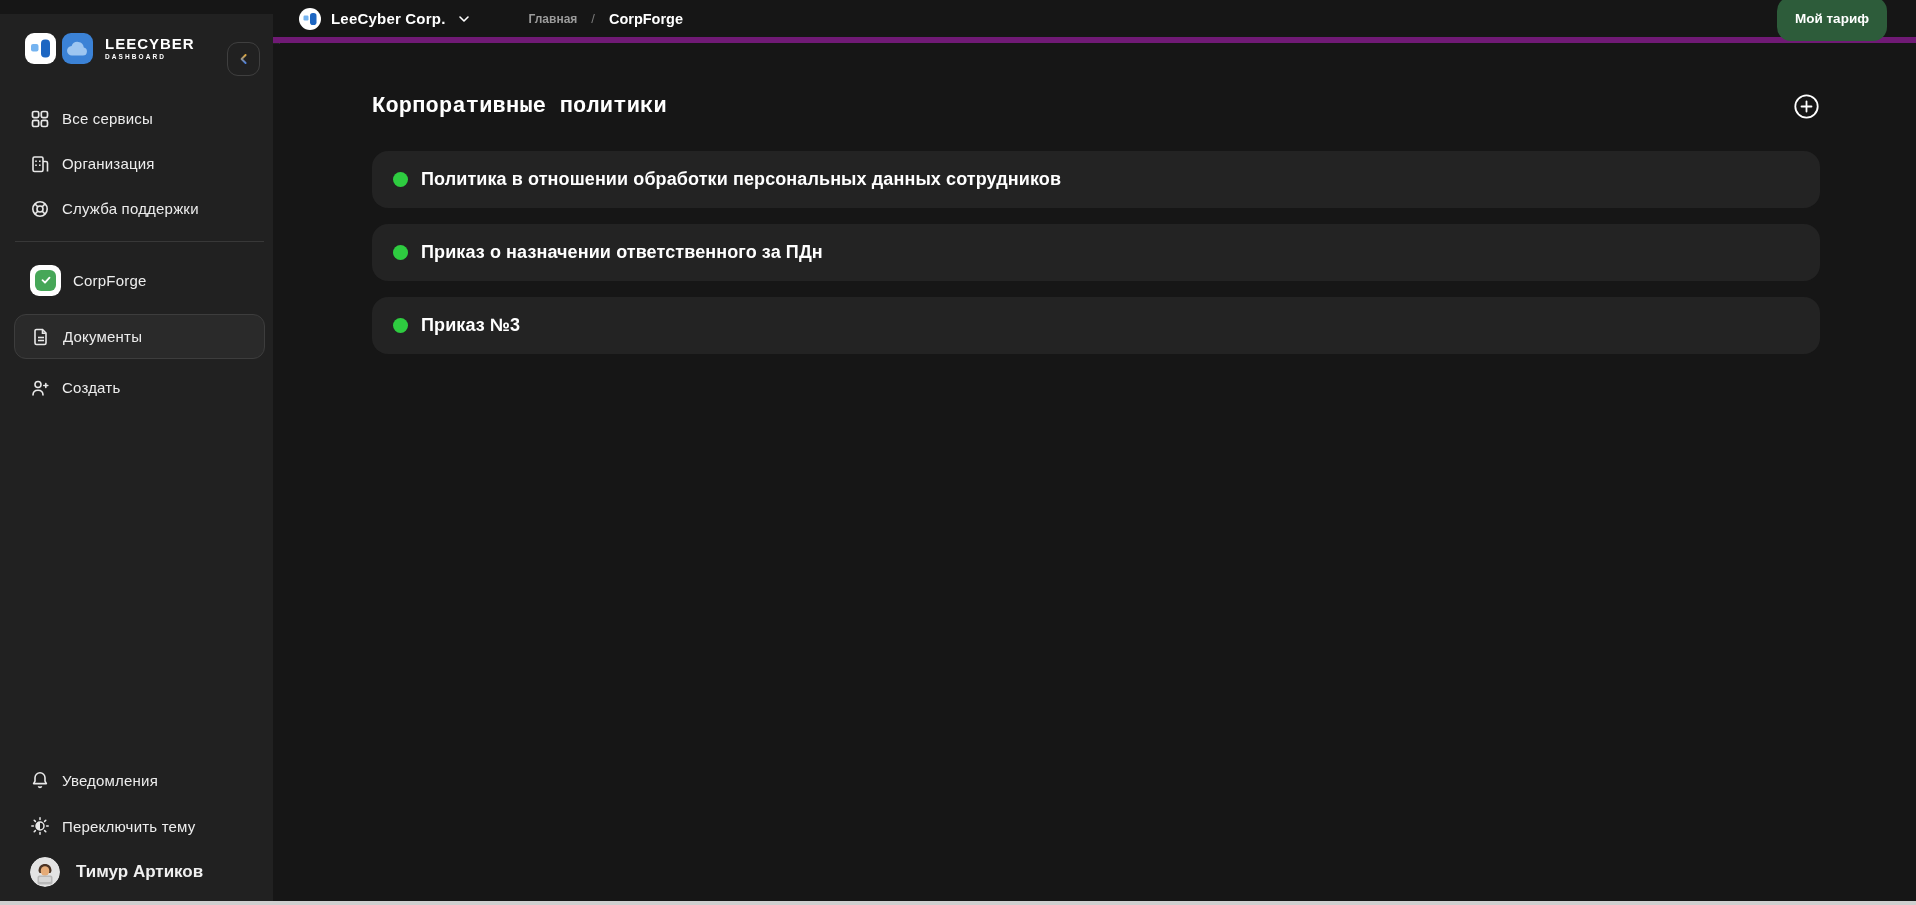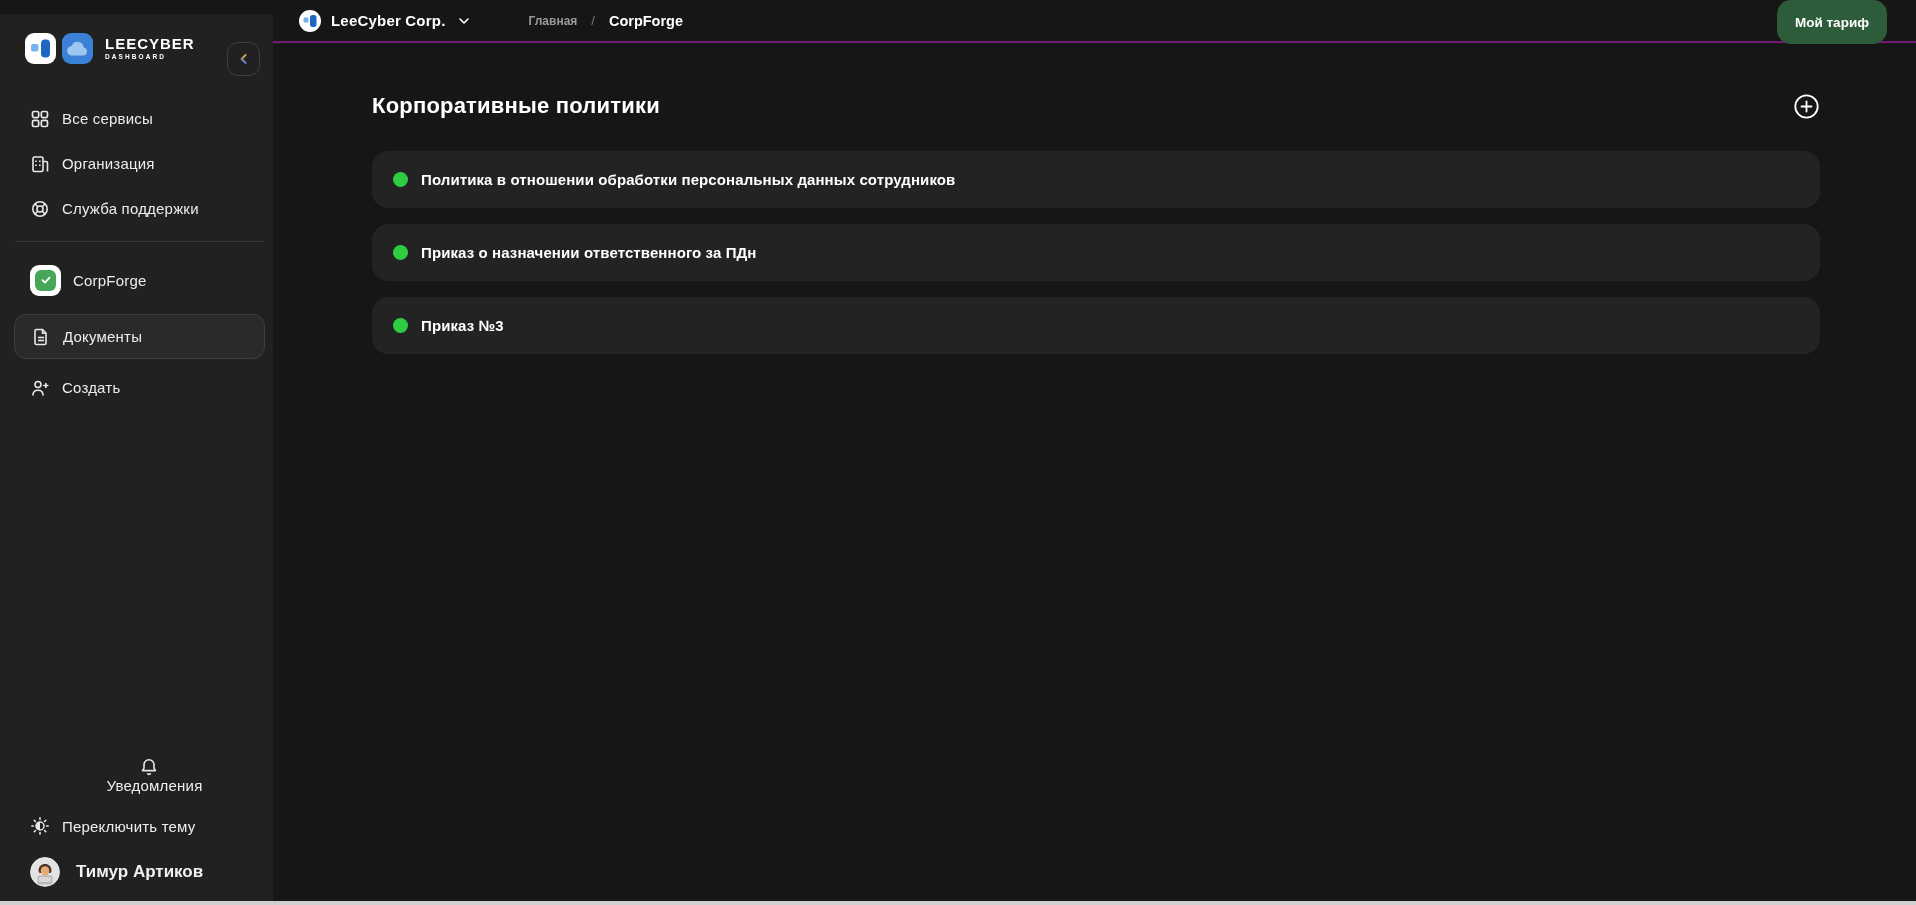--- a/index.html
+++ b/index.html
@@ -63,22 +63,22 @@
   .active-pill .ic { width:20px; height:20px; margin-right:12px; display:flex; }
 
   .sidebar-footer { position:absolute; left:0; bottom:24px; width:100%; }
   .user-row { display:flex; align-items:center; height:46px; padding-left:30px; cursor:pointer; }
   .avatar { width:30px; height:30px; border-radius:50%; overflow:hidden; flex:none; margin-right:16px; }
   .user-name { font-size:17px; font-weight:600; color:#f0f0f0; }
 
   
   .topbar {
     position:absolute; left:273px; right:0; top:0; height:43px;
-    background:#161616; border-bottom:2px solid #701a75;
-    display:flex; 
+    background:#161616; border-bottom:6px solid #701a75;
+    display:flex; align-items:center;
   }
   .org-switcher { display:flex; align-items:center; margin-left:26px; cursor:pointer; }
   .org-logo { width:22px; height:22px; flex:none; margin-right:10px; display:flex; }
   .org-name { font-size:15px; font-weight:700; color:#ffffff; letter-spacing:0.2px; }
   .org-chevron { margin-left:10px; display:flex; }
   .breadcrumb { display:flex; align-items:center; margin-left:57px; }
   .crumb-home { font-size:12px; font-weight:600; color:#9b9b9b; cursor:pointer; }
   .crumb-sep { font-size:13px; color:#7a7a7a; margin:0 14px; }
   .crumb-current { font-size:14.5px; font-weight:700; color:#ffffff; }
   .tariff-btn {
@@ -86,33 +86,33 @@
     background:#2d5c3a; border:none; border-radius:14px; cursor:pointer;
     color:#ffffff; font-size:13.5px; font-weight:600;
     font-family:"Liberation Sans", sans-serif; display:flex; align-items:center;
   }
 
   
   .main {
     position:absolute; left:273px; right:0; top:44px; bottom:0;
     background:#161616; padding:49px 96px 0 99px;
   }
-  .title-row { display:flex; justify-content:space-between; }
+  .title-row { display:flex; align-items:center; justify-content:space-between;font-family:Liberation Mono, monospace; }
   .page-title { font-size:22px; font-weight:800; color:#ffffff; letter-spacing:0.2px; }
   .add-btn { background:transparent; border:none; cursor:pointer; display:flex; padding:0; }
 
   .doc-list { margin-top:31px; display:flex; flex-direction:column; gap:16px; }
   .doc-row {
     height:57px; background:#232323; border-radius:16px;
     display:flex; align-items:center; padding-left:21px; cursor:pointer;
   }
   .status-dot {
     width:15px; height:15px; border-radius:50%; background:#2ecc40; flex:none; margin-right:13px;
   }
-  .doc-label { font-size:15px; font-weight:600; color:#ffffff; letter-spacing:0.1px; }
+  .doc-label { font-size:18px; font-weight:600; color:#ffffff; letter-spacing:0.1px; }
 
   .bottom-strip {
     position:absolute; left:0; right:0; bottom:0; height:4px; background:#cfcfcf; z-index:50;
   }
 
   svg { display:block; }
 </style>
 </head>
 <body>
 
@@ -228,21 +228,21 @@
           <line x1="13.8" y1="7.5" x2="17.8" y2="7.5"></line>
         </svg>
       </span>
       <span class="nav-label">Создать</span>
     </div>
 
   </nav>
 
   <div class="sidebar-footer">
 
-    <div class="nav-item" style="height:46px;flex-direction:column;">
+    <div class="nav-item" style="height:46px;">
       <span class="ic">
         <svg width="20" height="20" viewBox="0 0 20 20" fill="none" stroke="#e8e8e8" stroke-width="1.6" stroke-linejoin="round">
           <path d="M10 2.8a5 5 0 0 0-5 5v3.3L3.6 13.6h12.8L15 11.1V7.8a5 5 0 0 0-5-5z"></path>
           <path d="M8.4 16.2a1.7 1.7 0 0 0 3.2 0"></path>
         </svg>
       </span>
       <span class="nav-label">Уведомления</span>
     </div>
 
     <div class="nav-item" style="height:46px;">

